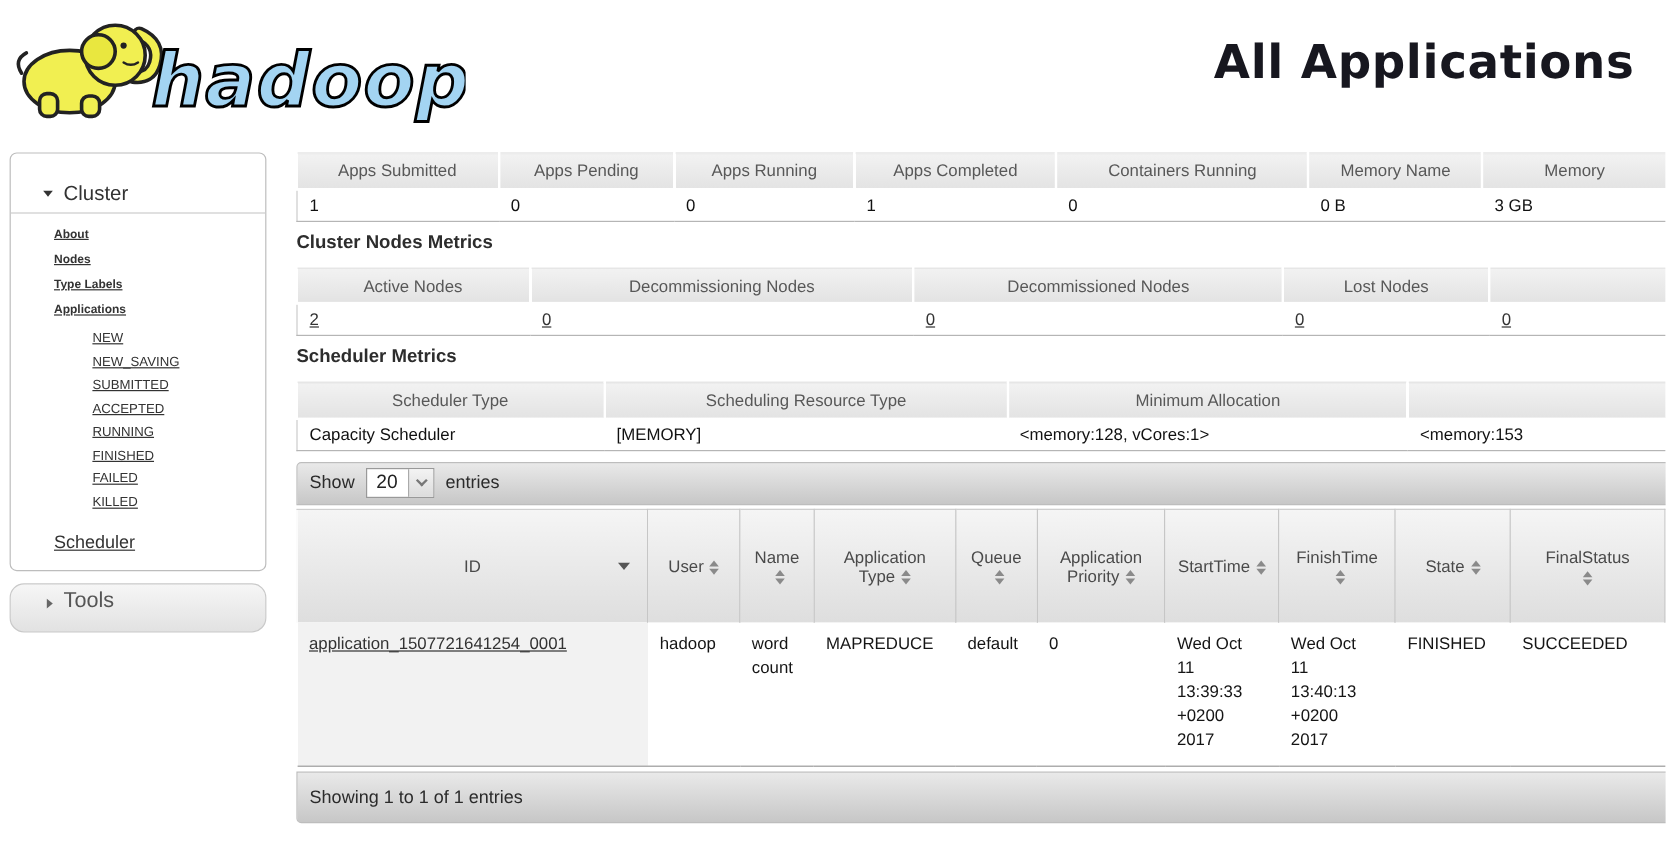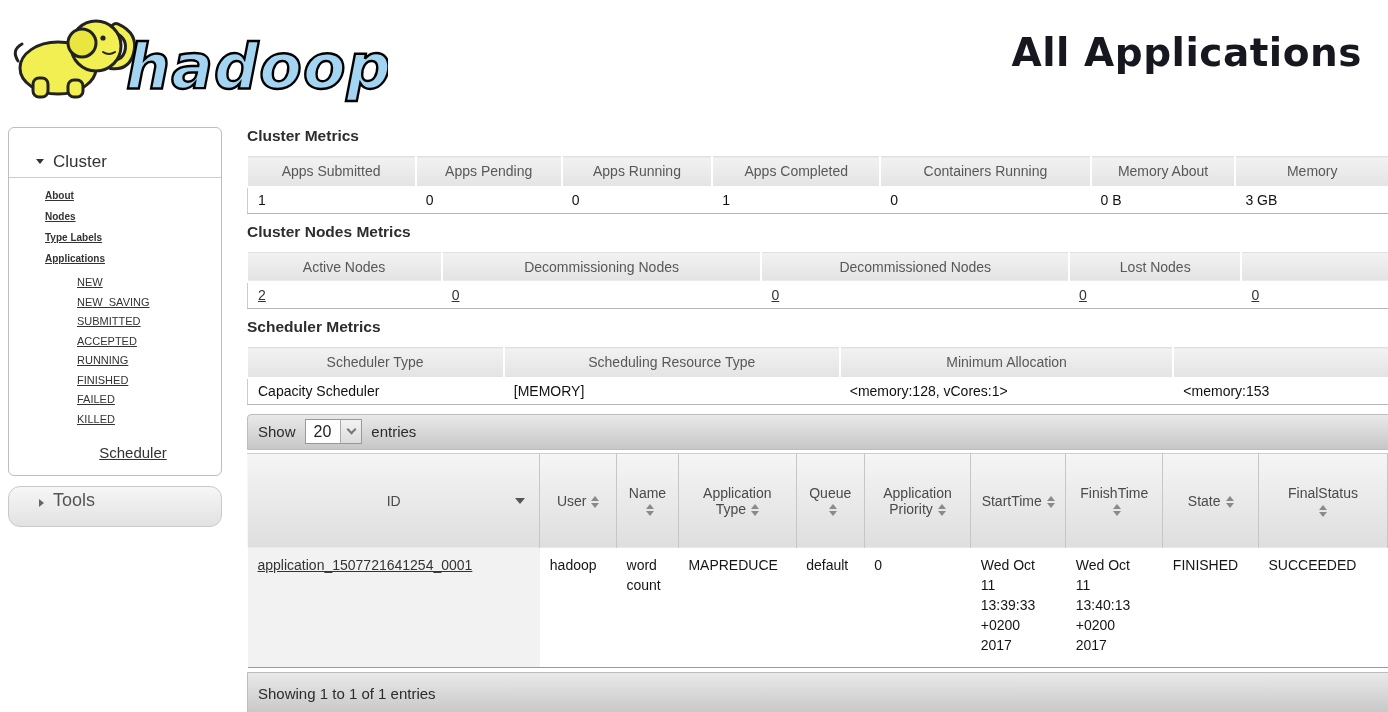--- a/index.html
+++ b/index.html
@@ -27,21 +27,21 @@
   .navbox { border: 1px solid #bdbdbd; border-radius: 6px; background: #fff; padding-bottom: 12px; }
   .navhead { padding: 6px 0 5px 44px; font-size: 17px; color: #333; border-bottom: 1px solid #ccc; position: relative; cursor: pointer; margin-top: 18px; }
   .tri-down { position: absolute; left: 27px; top: 13px; width: 0; height: 0;
     border-left: 4px solid transparent; border-right: 4px solid transparent; border-top: 5px solid #333; }
   .tri-right { position: absolute; left: 30px; top: 9px; width: 0; height: 0;
     border-top: 4px solid transparent; border-bottom: 4px solid transparent; border-left: 5px solid #666; }
   ul.navlinks { list-style: none; margin: 7px 0 0 36px; }
   ul.navlinks li { line-height: 21px; font-size: 10px; font-weight: bold; }
   ul.substates { list-style: none; margin: 4px 0 0 68px; }
   ul.substates li { line-height: 19.5px; font-size: 11px; }
-  .schedlink { margin: 13px 0 0 36px; font-size: 15px; line-height: 21px; text-align: center; }
+  .schedlink { margin: 13px 0 0 36px; font-size: 15px; line-height: 21px; }
   .toolsbar { margin-top: 10px; border: 1px solid #c9c9c9; border-radius: 12px;
     background: linear-gradient(#f6f6f6, #e2e2e2); padding: 3px 0 15px 44px;
     font-size: 18px; color: #555; position: relative; cursor: pointer; }
   .toolsbar .tri-right { top: 12px; }
 
   
   h3.sec { font-size: 15.5px; font-weight: bold; color: #2d2d2d; margin: 0 0 11px 0; line-height: 18px; }
   h3.m2 { margin-top: 7px; }
   h3.m3 { margin-top: 5px; }
 
@@ -152,39 +152,38 @@
       </div>
     </div>
     <div class="toolsbar">
       <span class="tri-right"></span>
       <span>Tools</span>
     </div>
   </nav>
 
   <main class="main">
 
-    <h3 class="sec">Cluster Metrics</h3>
     <table class="metrics">
       <colgroup>
         <col style="width:180px">
           <col style="width:156px">
           <col style="width:161px">
           <col style="width:179px">
         <col style="width:225px">
           <col style="width:154px">
           <col style="width:170px">
       </colgroup>
       <thead>
           <tr>
         <th>Apps Submitted</th>
         <th>Apps Pending</th>
         <th>Apps Running</th>
         <th>Apps Completed</th>
         <th>Containers Running</th>
-        <th>Memory About</th>
+        <th>Memory Name</th>
         <th>Memory</th>
       </tr>
         </thead>
       <tbody>
           <tr>
         <td>1</td>
         <td>0</td>
         <td>0</td>
         <td>1</td>
         <td>0</td>

